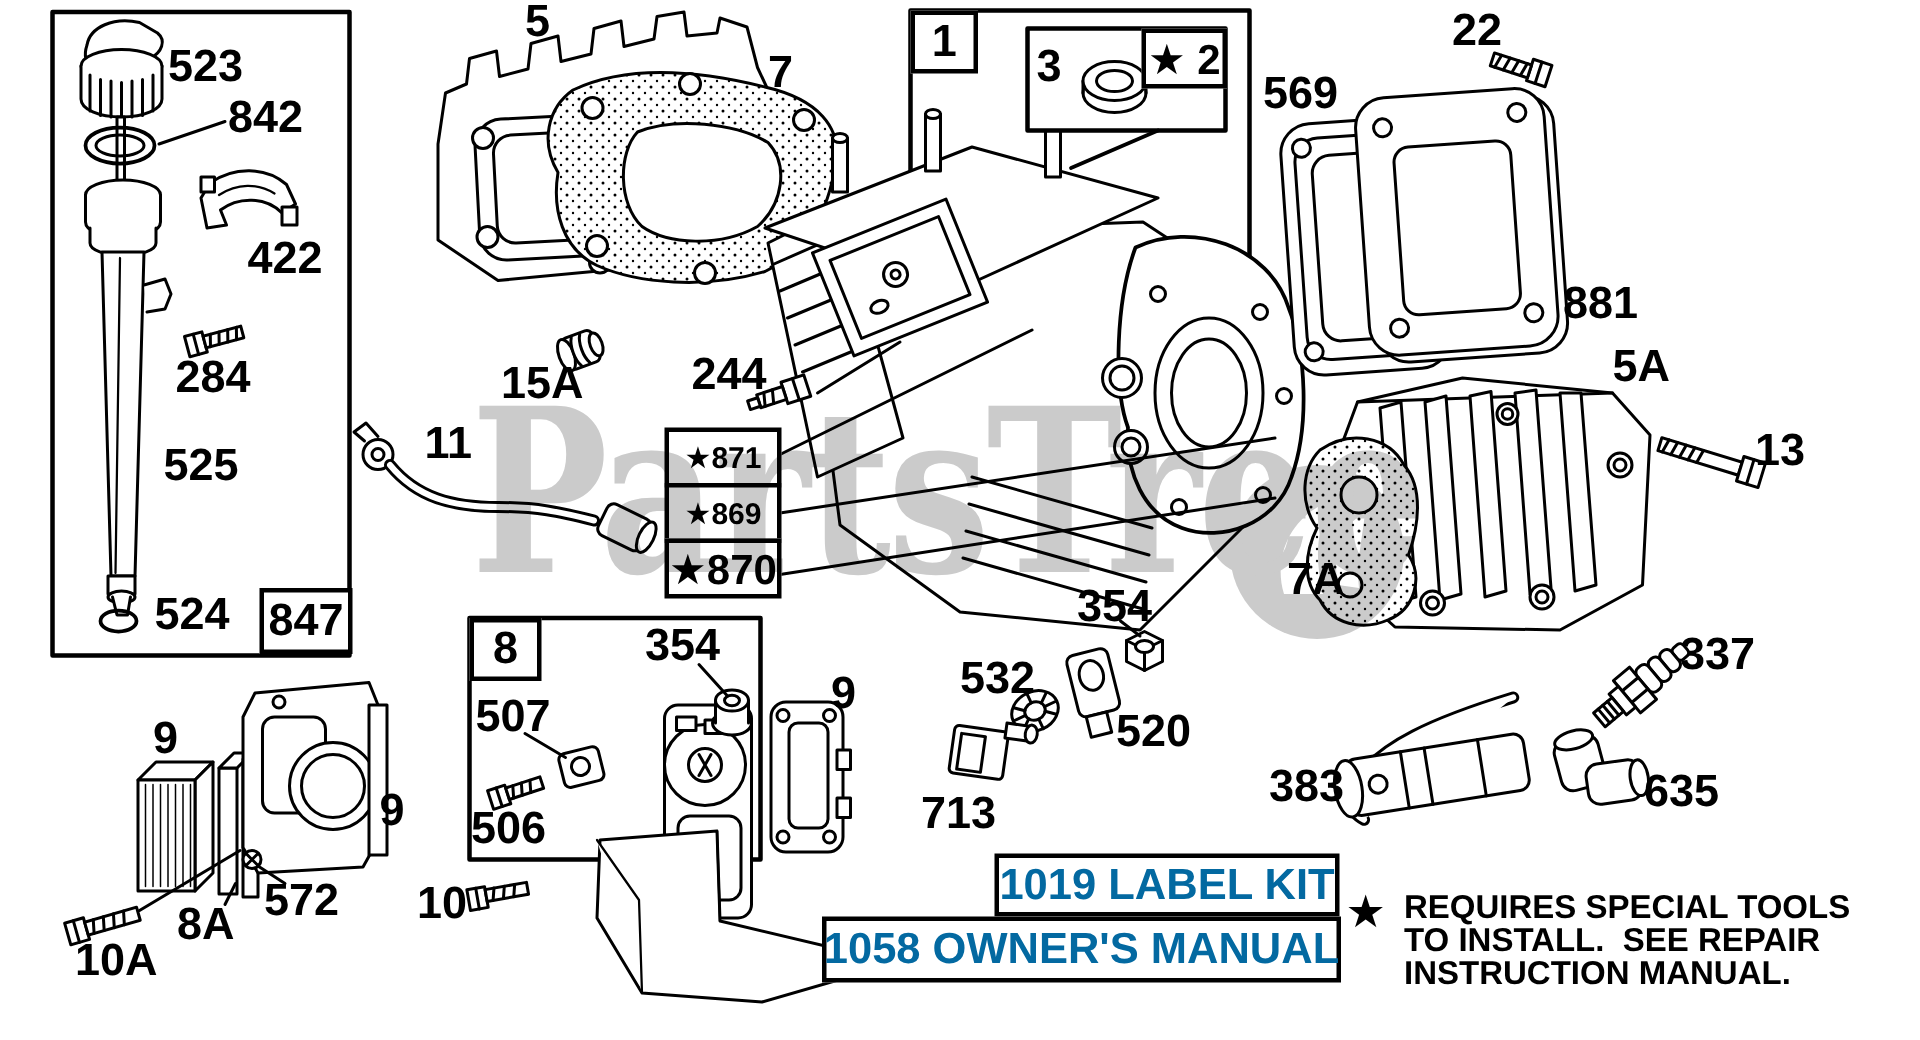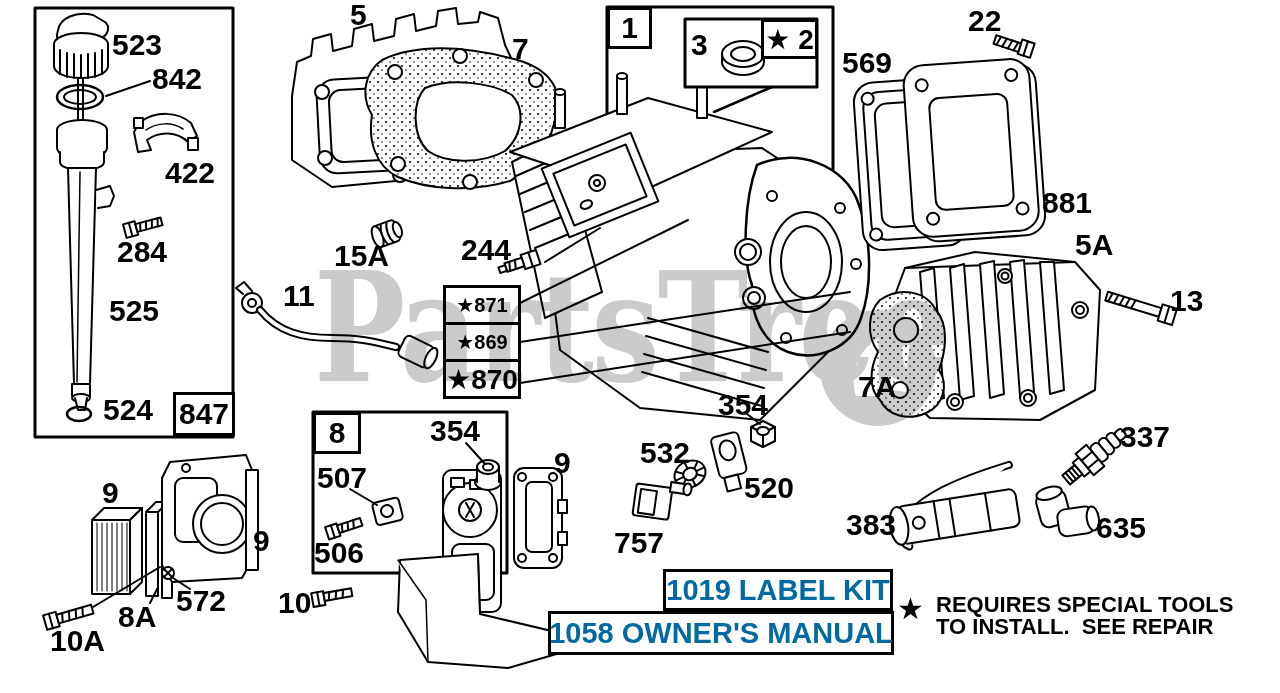--- a/index.html
+++ b/index.html
@@ -419,21 +419,21 @@
   <div class="lbl" style="left:334px;top:241px">15A</div>
   <div class="lbl" style="left:283px;top:281px">11</div>
 
   <div class="boxlbl" style="left:443px;top:285px;width:78px;height:40px;font-size:20px">★871</div>
   <div class="boxlbl" style="left:443px;top:322px;width:78px;height:40px;font-size:20px">★869</div>
   <div class="boxlbl" style="left:443px;top:359px;width:78px;height:40px;font-size:28px">★870</div>
 
   <div class="lbl" style="left:718px;top:390px">354</div>
   <div class="lbl" style="left:640px;top:438px">532</div>
   <div class="lbl" style="left:744px;top:473px">520</div>
-  <div class="lbl" style="left:614px;top:528px">757</div>
+  <div class="lbl" style="left:614px;top:528px">713</div>
 
   <div class="boxlbl" style="left:313px;top:412px;width:48px;height:42px">8</div>
   <div class="lbl" style="left:430px;top:416px">354</div>
   <div class="lbl" style="left:317px;top:463px">507</div>
   <div class="lbl" style="left:314px;top:538px">506</div>
 
   <div class="lbl" style="left:102px;top:478px">9</div>
   <div class="lbl" style="left:253px;top:526px">9</div>
   <div class="lbl" style="left:554px;top:448px">9</div>
 
@@ -446,20 +446,21 @@
   <div class="lbl" style="left:1120px;top:422px">337</div>
   <div class="lbl" style="left:1096px;top:513px">635</div>
 
   <div class="kit" style="left:663px;top:569px;width:230px;height:42px">1019 LABEL KIT</div>
   <div class="kit" style="left:548px;top:611px;width:346px;height:44px">1058 OWNER'S MANUAL</div>
 
   <div class="fn" style="left:936px;top:594px">
     <span class="star">★</span>
     <div>REQUIRES SPECIAL TOOLS</div>
     <div>TO INSTALL.  SEE REPAIR</div>
+    <div>INSTRUCTION MANUAL.</div>
   </div>
 
   <div id="watermark">
     <svg id="wm-disc" width="120" height="120" viewBox="0 0 120 120">
       <circle cx="60" cy="60" r="58" fill="#cbcbcb"></circle>
       <path d="M38,88 C30,62 44,34 70,26 C60,44 58,62 64,88 Z" fill="#fff"></path>
       <path d="M74,82 C70,60 76,42 92,34 C90,52 86,68 88,84 Z" fill="#fff"></path>
     </svg>
     <div id="wm-text">PartsTree</div>
   </div>

